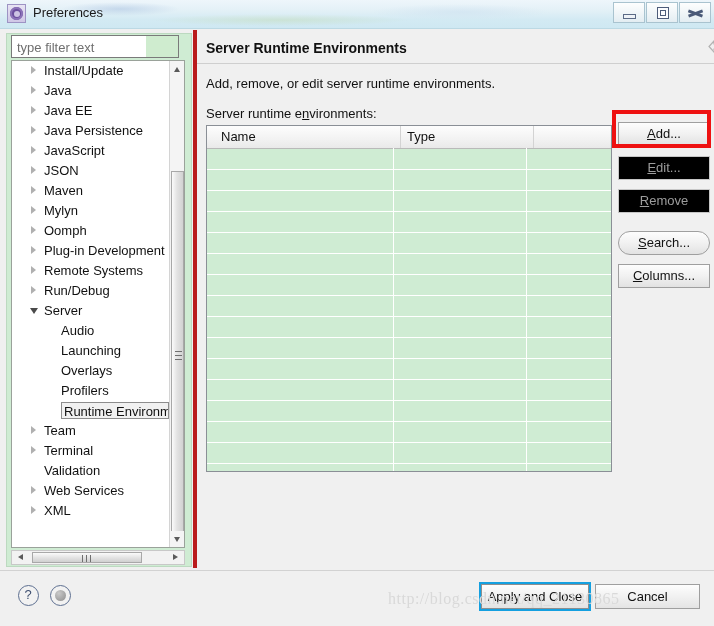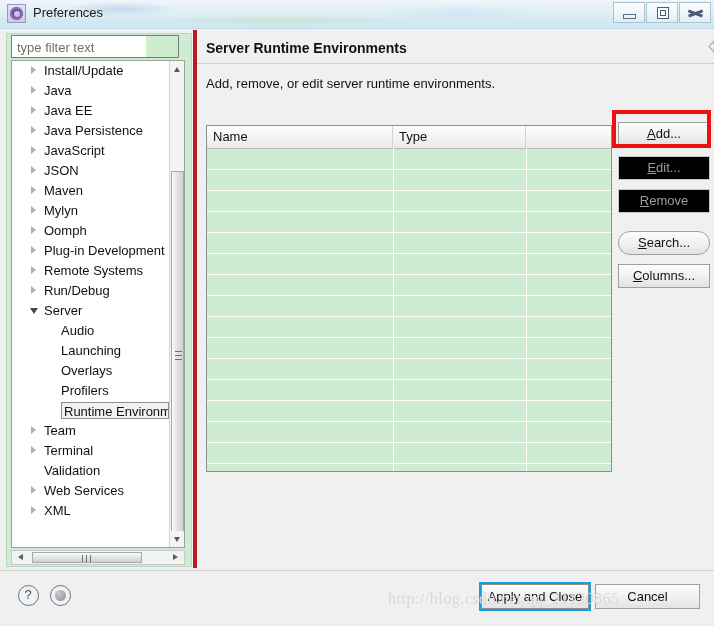--- a/index.html
+++ b/index.html
@@ -252,20 +252,21 @@
   }
   #table-head{
     position:relative; height:22px;
     background:linear-gradient(180deg,#fdfdfd,#f2f2f2 60%,#e9e9e9);
     border-bottom:1px solid #b9b9b9;
   }
   #table-head .th{
     position:absolute; top:0; height:22px; line-height:22px;
     font-size:13px; color:#111; padding-left:6px;
     box-sizing:border-box;
+    margin-left:8px;
   }
   #table-head .th.c0{ left:0; width:186px; border-right:1px solid #d3d3d3;}
   #table-head .th.c1{ left:186px; width:133px; border-right:1px solid #d3d3d3;}
   #table-head .th.c2{ left:319px; width:85px; }
   #table-body{ position:relative; height:324px; }
   .trow{
     position:relative; height:21px;
     border-bottom:1px solid #ffffff;
     box-sizing:border-box;
   }
@@ -506,20 +507,21 @@
         <svg width="15" height="13" viewBox="0 0 15 13">
           <path d="M9 1 L14 6.5 L9 12 L9 9 L1 9 L1 4 L9 4 Z" fill="none" stroke="#b3b3b3" stroke-width="1.2"></path>
         </svg>
       </span>
       <span class="nav-caret"></span>
       <span class="nav-caret filled"></span>
     </div>
 
     <div id="desc">Add, remove, or edit server runtime environments.</div>
 
+    <div id="list-label"><span>Server runtime e</span><span class="mn">n</span><span>vironments:</span></div>
 
     <div id="table">
       <div id="table-head">
         <div class="th c0">Name</div>
         <div class="th c1">Type</div>
         <div class="th c2"></div>
       </div>
       <div id="table-body">
           <div class="trow"></div>
           <div class="trow"></div>

